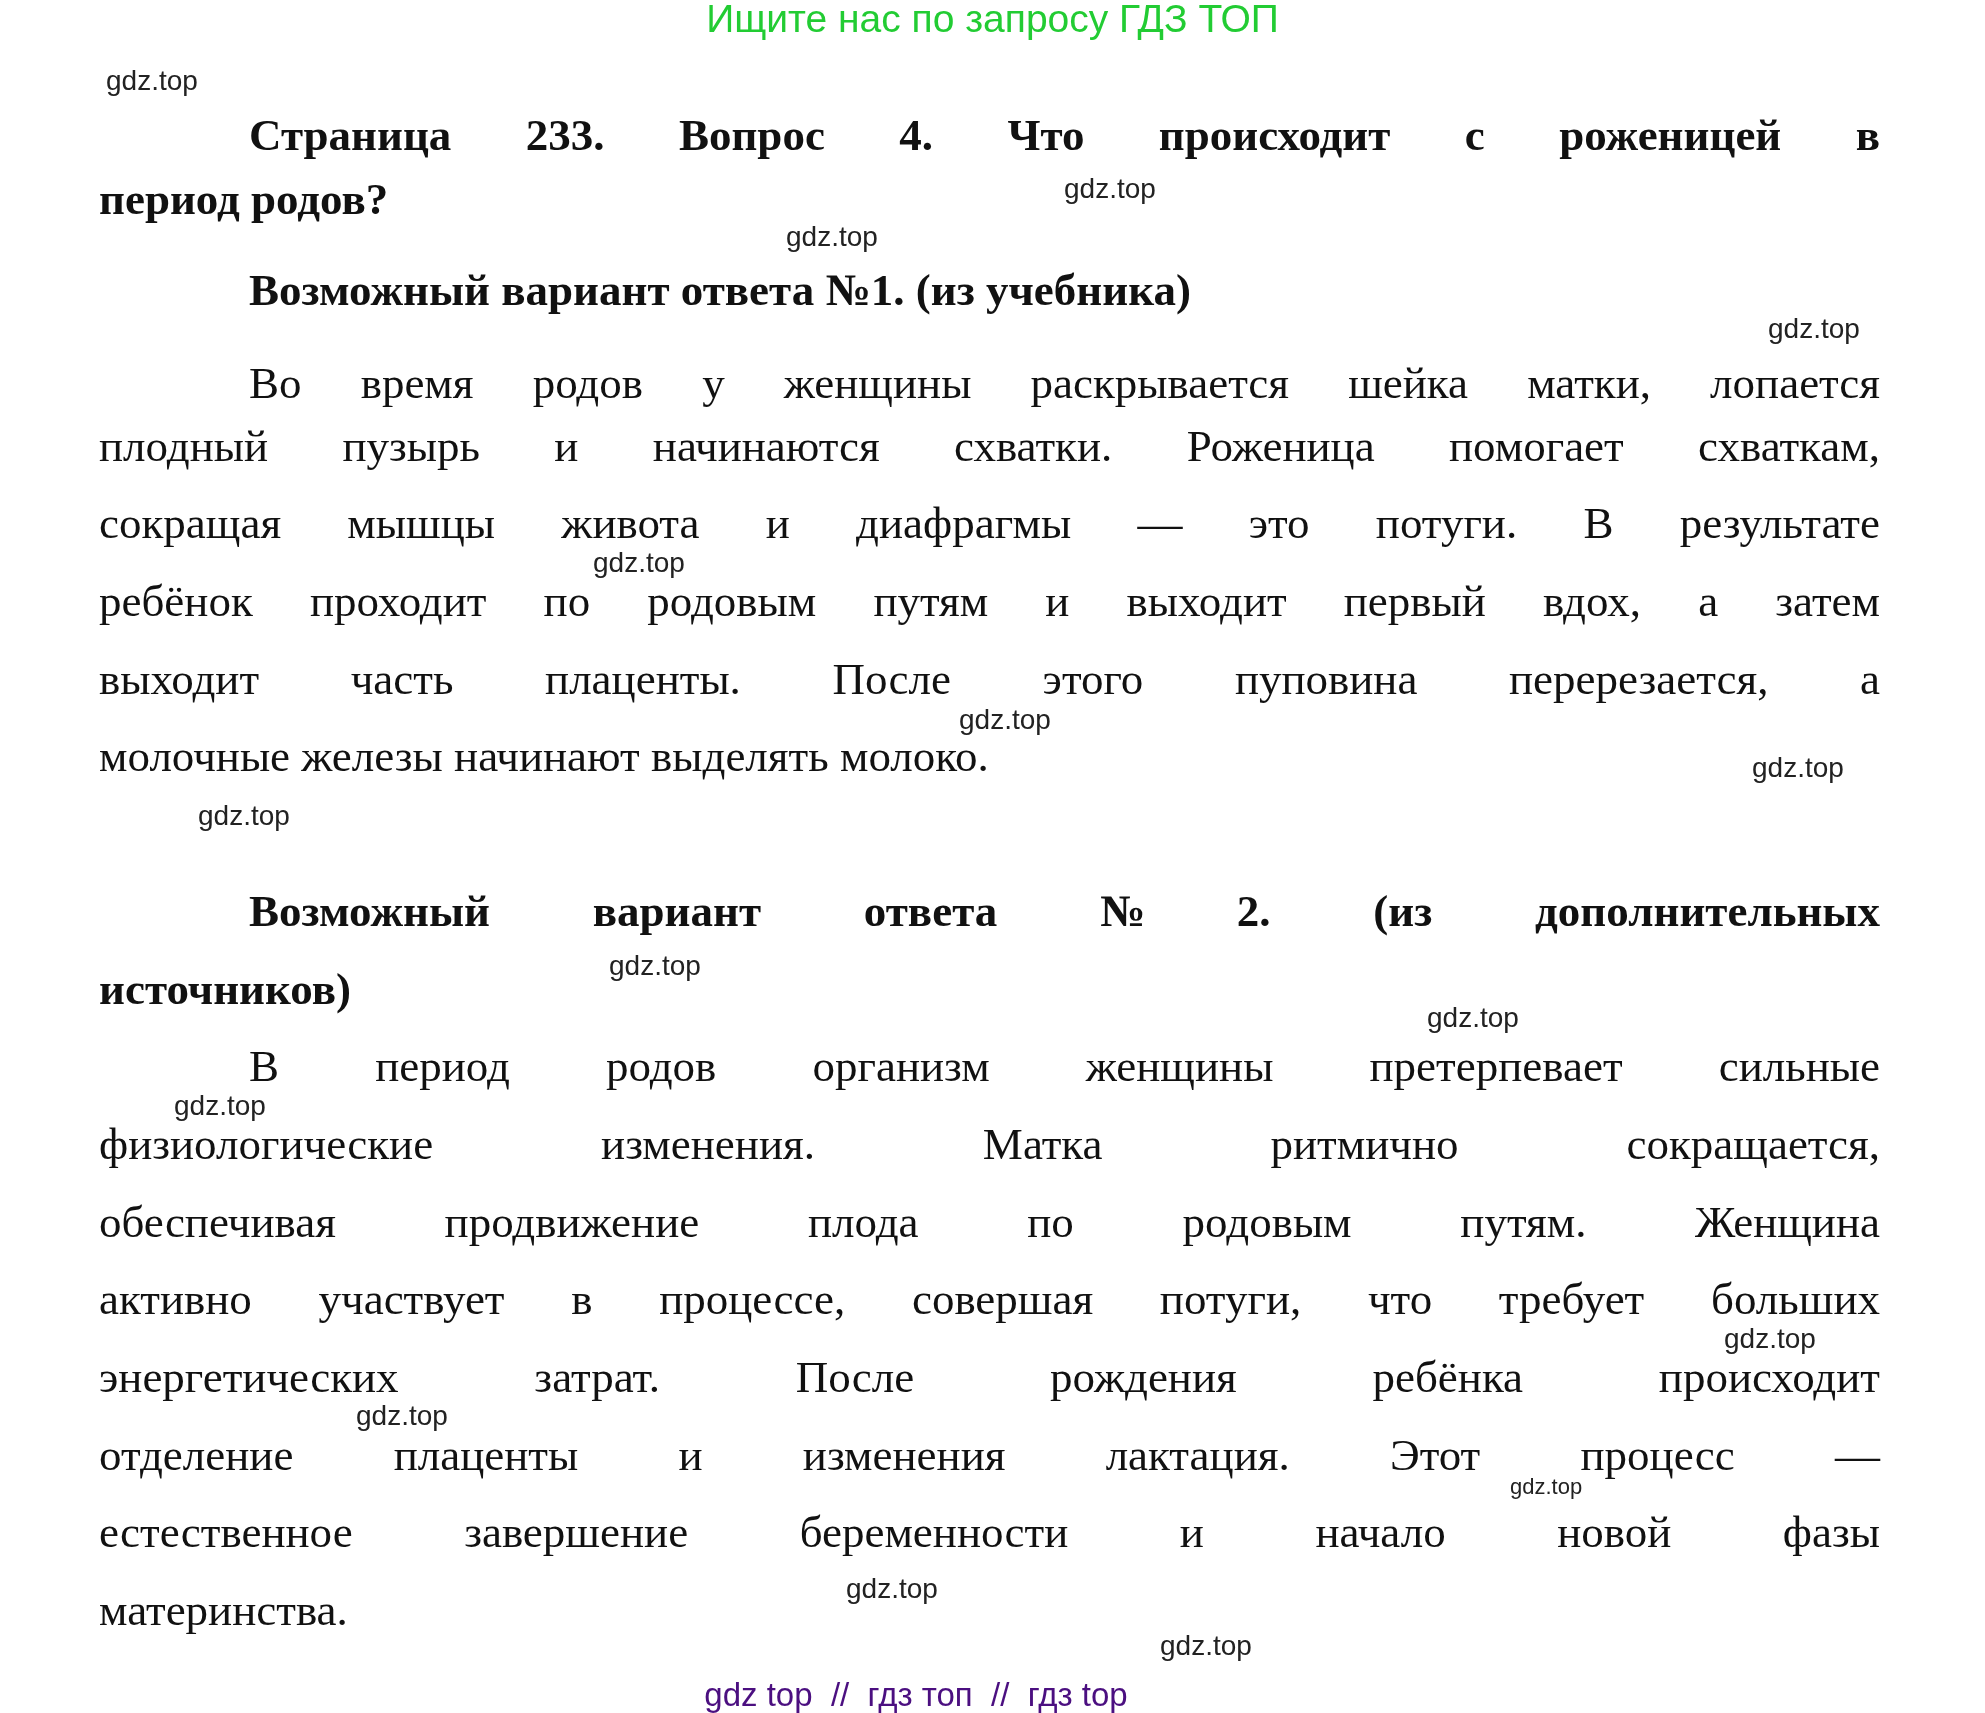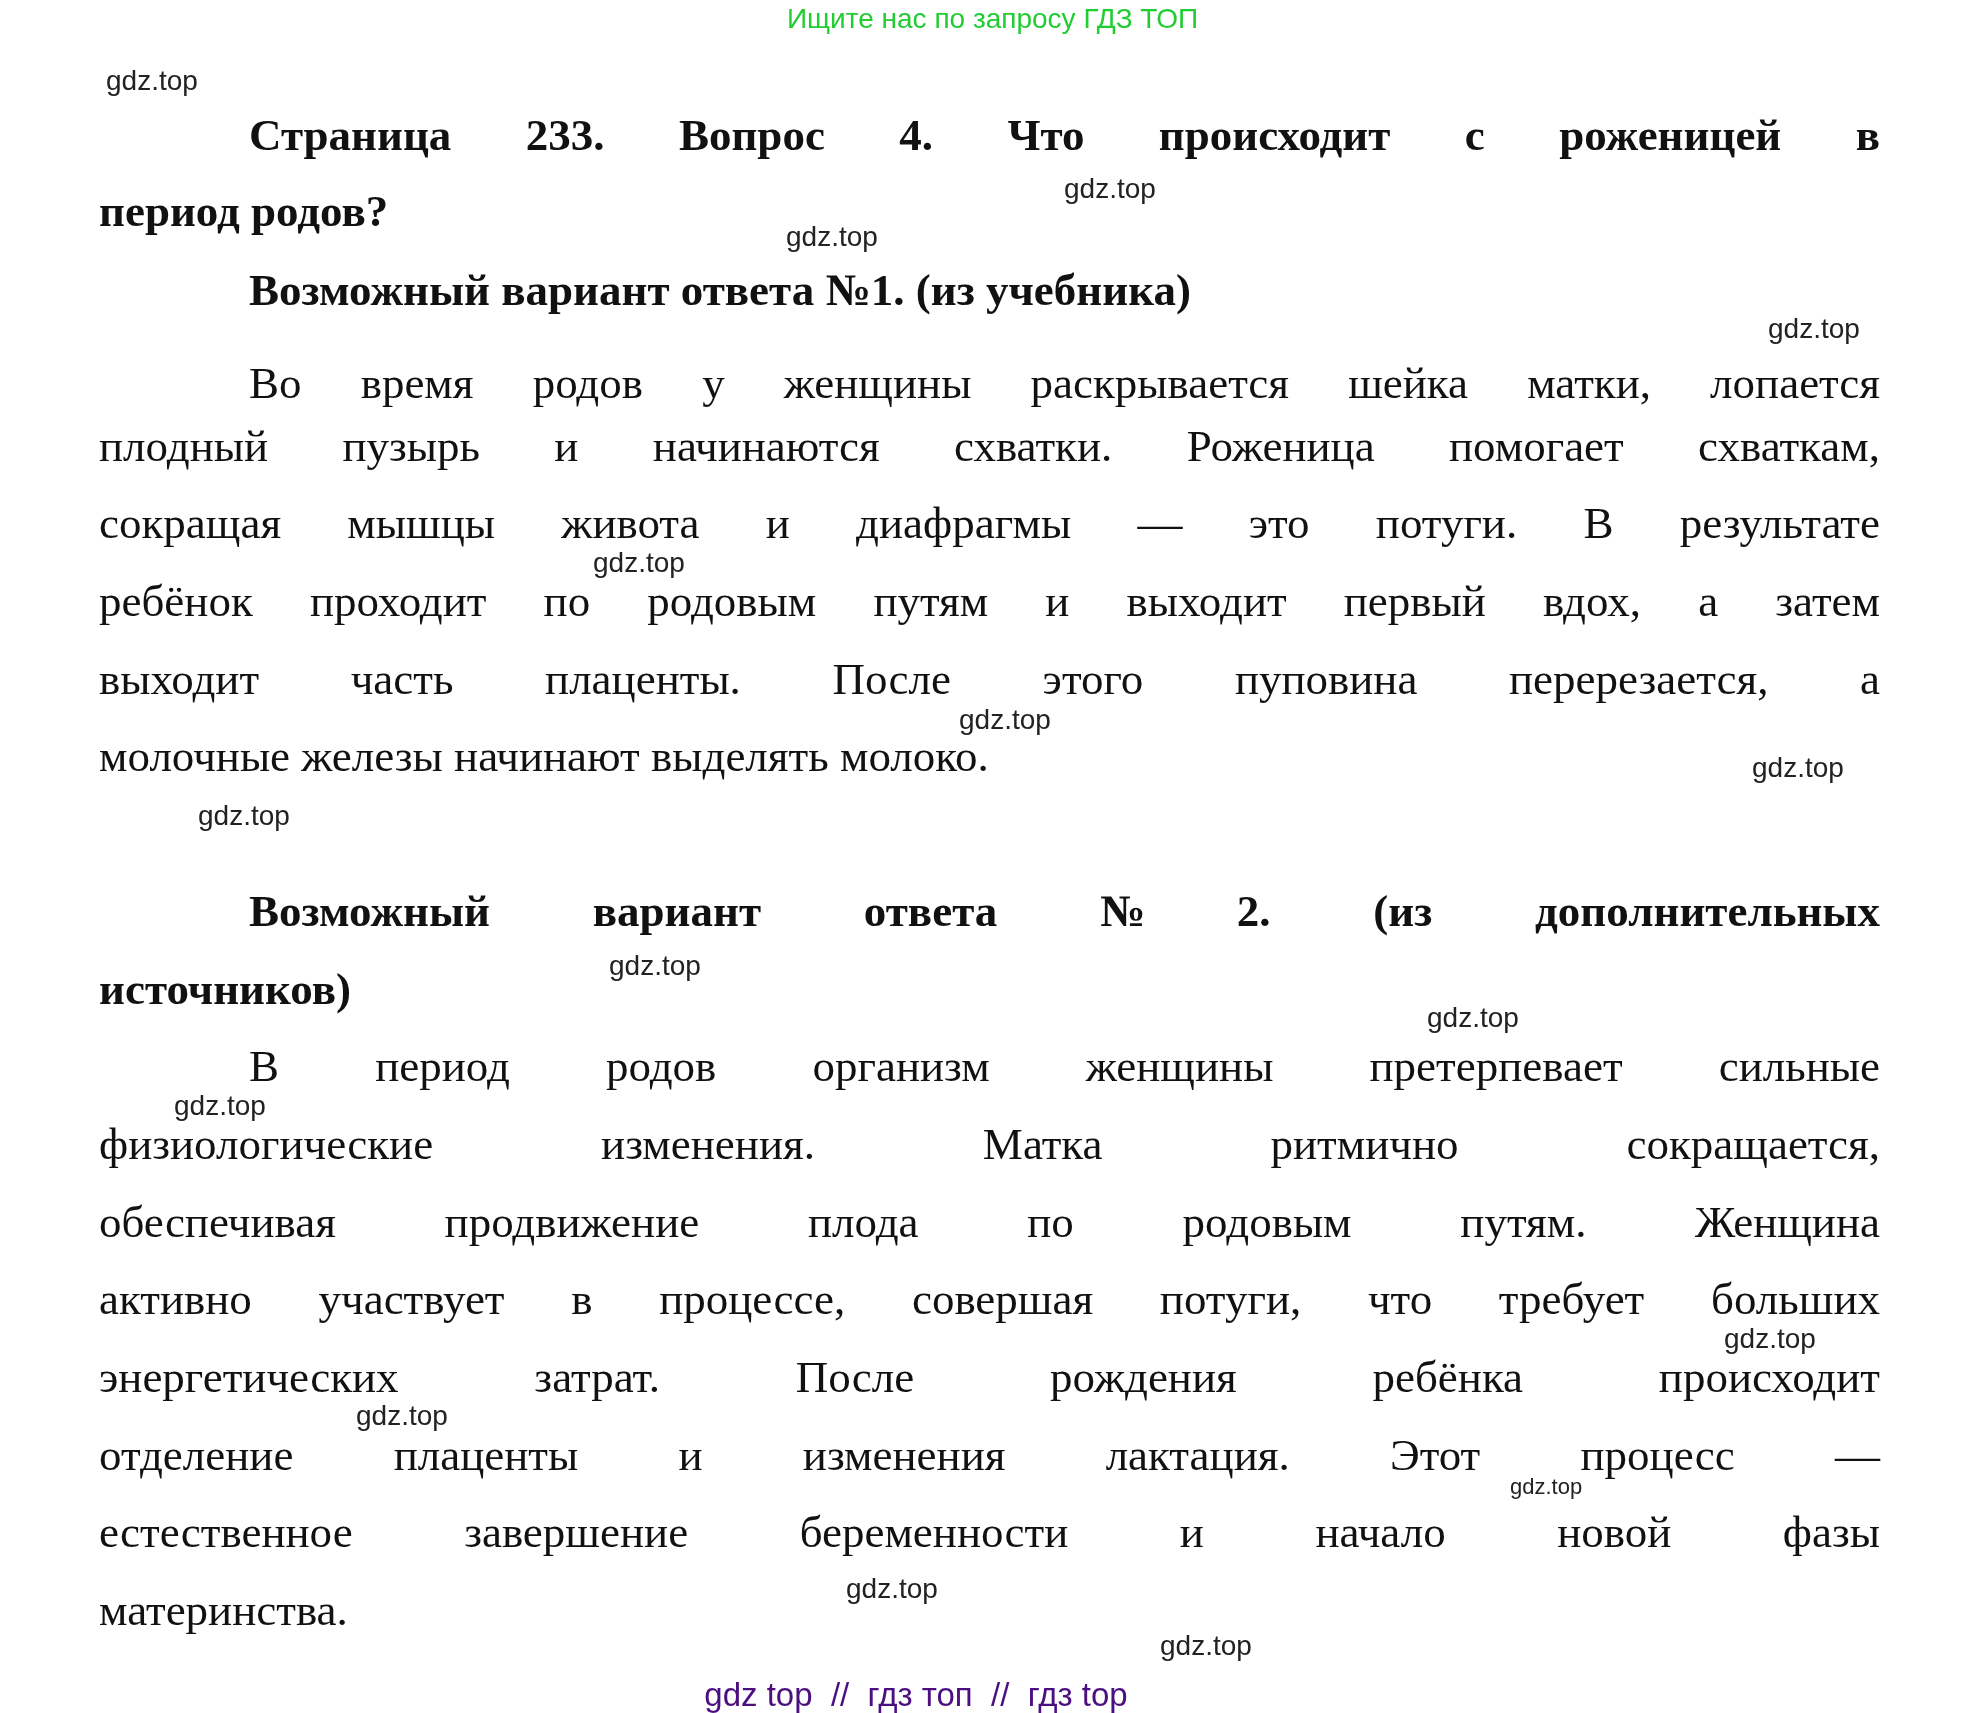--- a/index.html
+++ b/index.html
@@ -1,19 +1,19 @@
 <!DOCTYPE html>
 <html><head>
 <meta charset="utf-8">
 <style>
   html, body { margin: 0; padding: 0; background: #ffffff; }
   body { width: 1985px; height: 1713px; position: relative; overflow: hidden; }
   .top-banner {
     position: absolute; left: 0; top: 0; width: 1985px; text-align: center;
-    font-family: "Liberation Sans", sans-serif; font-size: 28px; line-height: 38px;
+    font-family: "Liberation Sans", sans-serif; font-size: 39px; line-height: 38px;
     color: #22cc33;
   }
   .footer {
     position: absolute; left: 0; top: 1676px; width: 1832px; text-align: center;
     font-family: "Liberation Sans", sans-serif; font-size: 33px; line-height: 38px;
     color: #4b0f80; white-space: pre;
   }
   .content {
     position: absolute; left: 99px; width: 1781px;
     font-family: "Liberation Serif", serif; color: #111;
@@ -32,21 +32,21 @@
   }
 </style>
 </head>
 <body>
 
 <div class="top-banner">Ищите нас по запросу ГДЗ ТОП</div>
 
 <div class="content" style="top:0;">
 
   <div class="line bold indent" style="top:96px;">Страница 233. Вопрос 4. Что происходит с роженицей в</div>
-  <div class="line bold last" style="top:172px;">период родов?</div>
+  <div class="line bold last" style="top:160px;">период родов?</div>
 
   <div class="line bold indent last" style="top:251px;">Возможный вариант ответа №1. (из учебника)</div>
   <div class="line indent" style="top:344px;">Во время родов у женщины раскрывается шейка матки, лопается</div>
   <div class="line" style="top:407px;">плодный пузырь и начинаются схватки. Роженица помогает схваткам,</div>
   <div class="line" style="top:484px;">сокращая мышцы живота и диафрагмы — это потуги. В результате</div>
   <div class="line" style="top:562px;">ребёнок проходит по родовым путям и выходит первый вдох, а затем</div>
   <div class="line" style="top:640px;">выходит часть плаценты. После этого пуповина перерезается, а</div>
   <div class="line last" style="top:717px;">молочные железы начинают выделять молоко.</div>
 
   <div class="line bold indent" style="top:872px;">Возможный вариант ответа №2. (из дополнительных</div>

